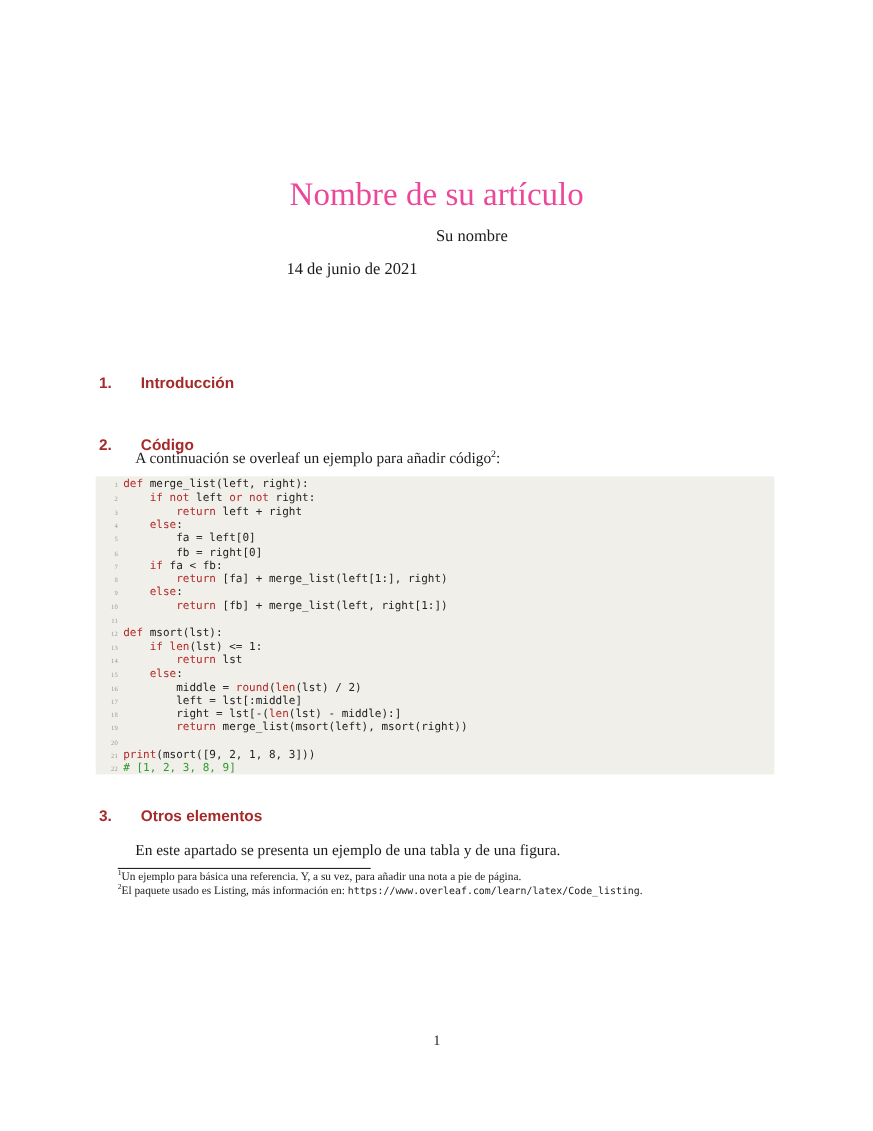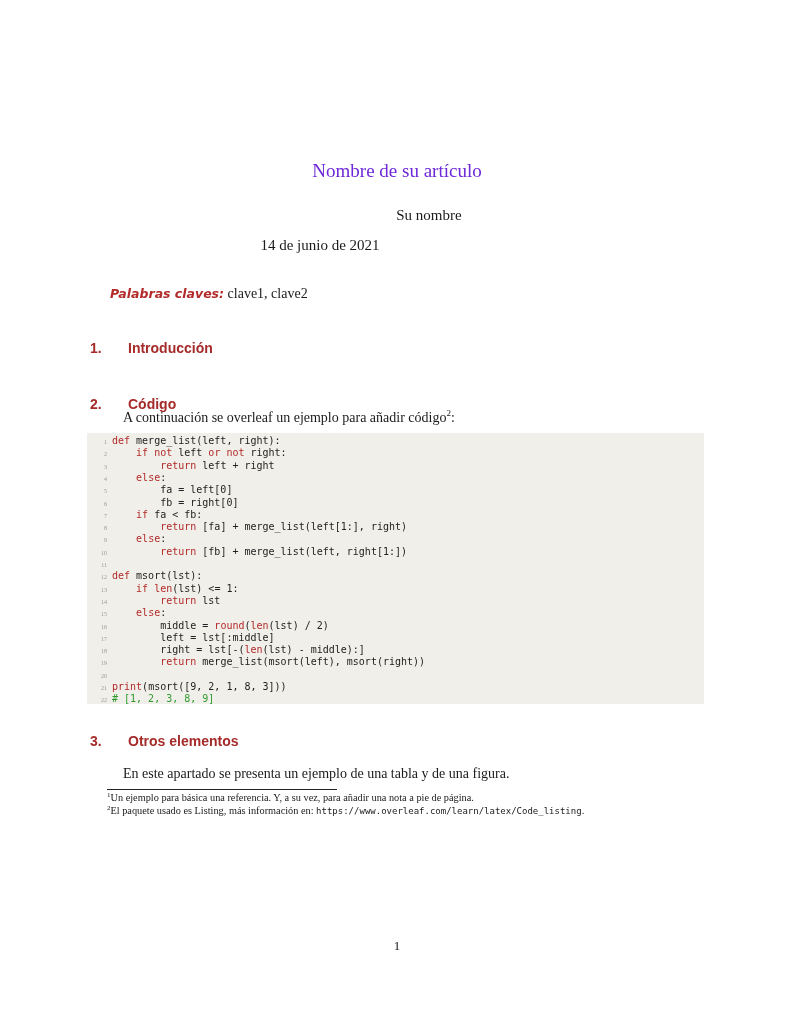--- a/index.html
+++ b/index.html
@@ -1,19 +1,19 @@
 <!DOCTYPE html>
 <html><head>
 <meta charset="utf-8">
 <style>
   html, body { margin:0; padding:0; background:#ffffff; }
   body { width:794px; height:1028px; position:relative; overflow:hidden;
          font-family:"DejaVu Serif","Liberation Serif",serif; color:#1a1a1a; }
   .abs { position:absolute; }
-  .title { left:0; width:794px; top:160px; text-align:center; font-size:19px; color:#6d28d9; font-family:"Liberation Serif",serif; }
+  .title { left:0; width:794px; top:160px; text-align:center; font-size:30px; color:#ec4899; font-family:"Liberation Serif",serif; }
   .author { left:0; width:794px; top:207px; text-align:center; font-size:15px; font-family:"Liberation Serif",serif;margin-left:32px; }
   .date { left:0; width:640px; top:237px; text-align:center; font-size:15px; font-family:"Liberation Serif",serif; }
   .abstract { left:110px; top:286px; font-size:14px; line-height:16px; font-family:"Liberation Serif",serif; }
   .abstract .label { color:#b22a2a; font-weight:bold; margin-right:8px; }
   .abstract .kw { color:#b22a2a; font-weight:bold; font-style:italic; font-family:"DejaVu Sans","Liberation Sans",sans-serif; font-size:12.5px; }
   sup { font-size:9px; line-height:0; }
   .section { left:90px; font-size:14px; font-weight:bold; color:#a52a2a; font-family:Liberation Sans, sans-serif; }
   .section .num { display:inline-block; width:38px; }
   .para { left:123px; font-size:14px; font-family:"Liberation Serif",serif; }
   .code { left:87px; top:433px; width:617px; height:271px; background:#f1efe9; }
@@ -28,21 +28,20 @@
   .pagenum { left:0; width:794px; text-align:center; top:938px; font-size:13px; font-family:"Liberation Serif",serif; }
 </style>
 </head>
 <body>
 
 <div class="abs title">Nombre de su artículo</div>
 <div class="abs author">Su nombre</div>
 <div class="abs date">14 de junio de 2021</div>
 
 <div class="abs abstract">
-  <div><span class="kw">Palabras claves:</span> <span>clave1, clave2</span></div>
 </div>
 
 <div class="abs section" style="top:340px;"><span class="num">1.</span><span>Introducción</span></div>
 <div class="abs section" style="top:396px;"><span class="num">2.</span><span>Código</span></div>
 
 <div class="abs para" style="top:410px;"><span>A continuación se overleaf un ejemplo para añadir código</span><sup>2</sup><span>:</span></div>
 
 <div class="abs code" id="code">
     <div class="code-line" style="top: 2px;"><span class="ln">1</span><span class="kw1">def</span> merge_list(left, right):</div>
     <div class="code-line" style="top: 14.3px;"><span class="ln">2</span>    <span class="kw1">if</span> <span class="kw1">not</span> left <span class="kw1">or</span> <span class="kw1">not</span> right:</div>

